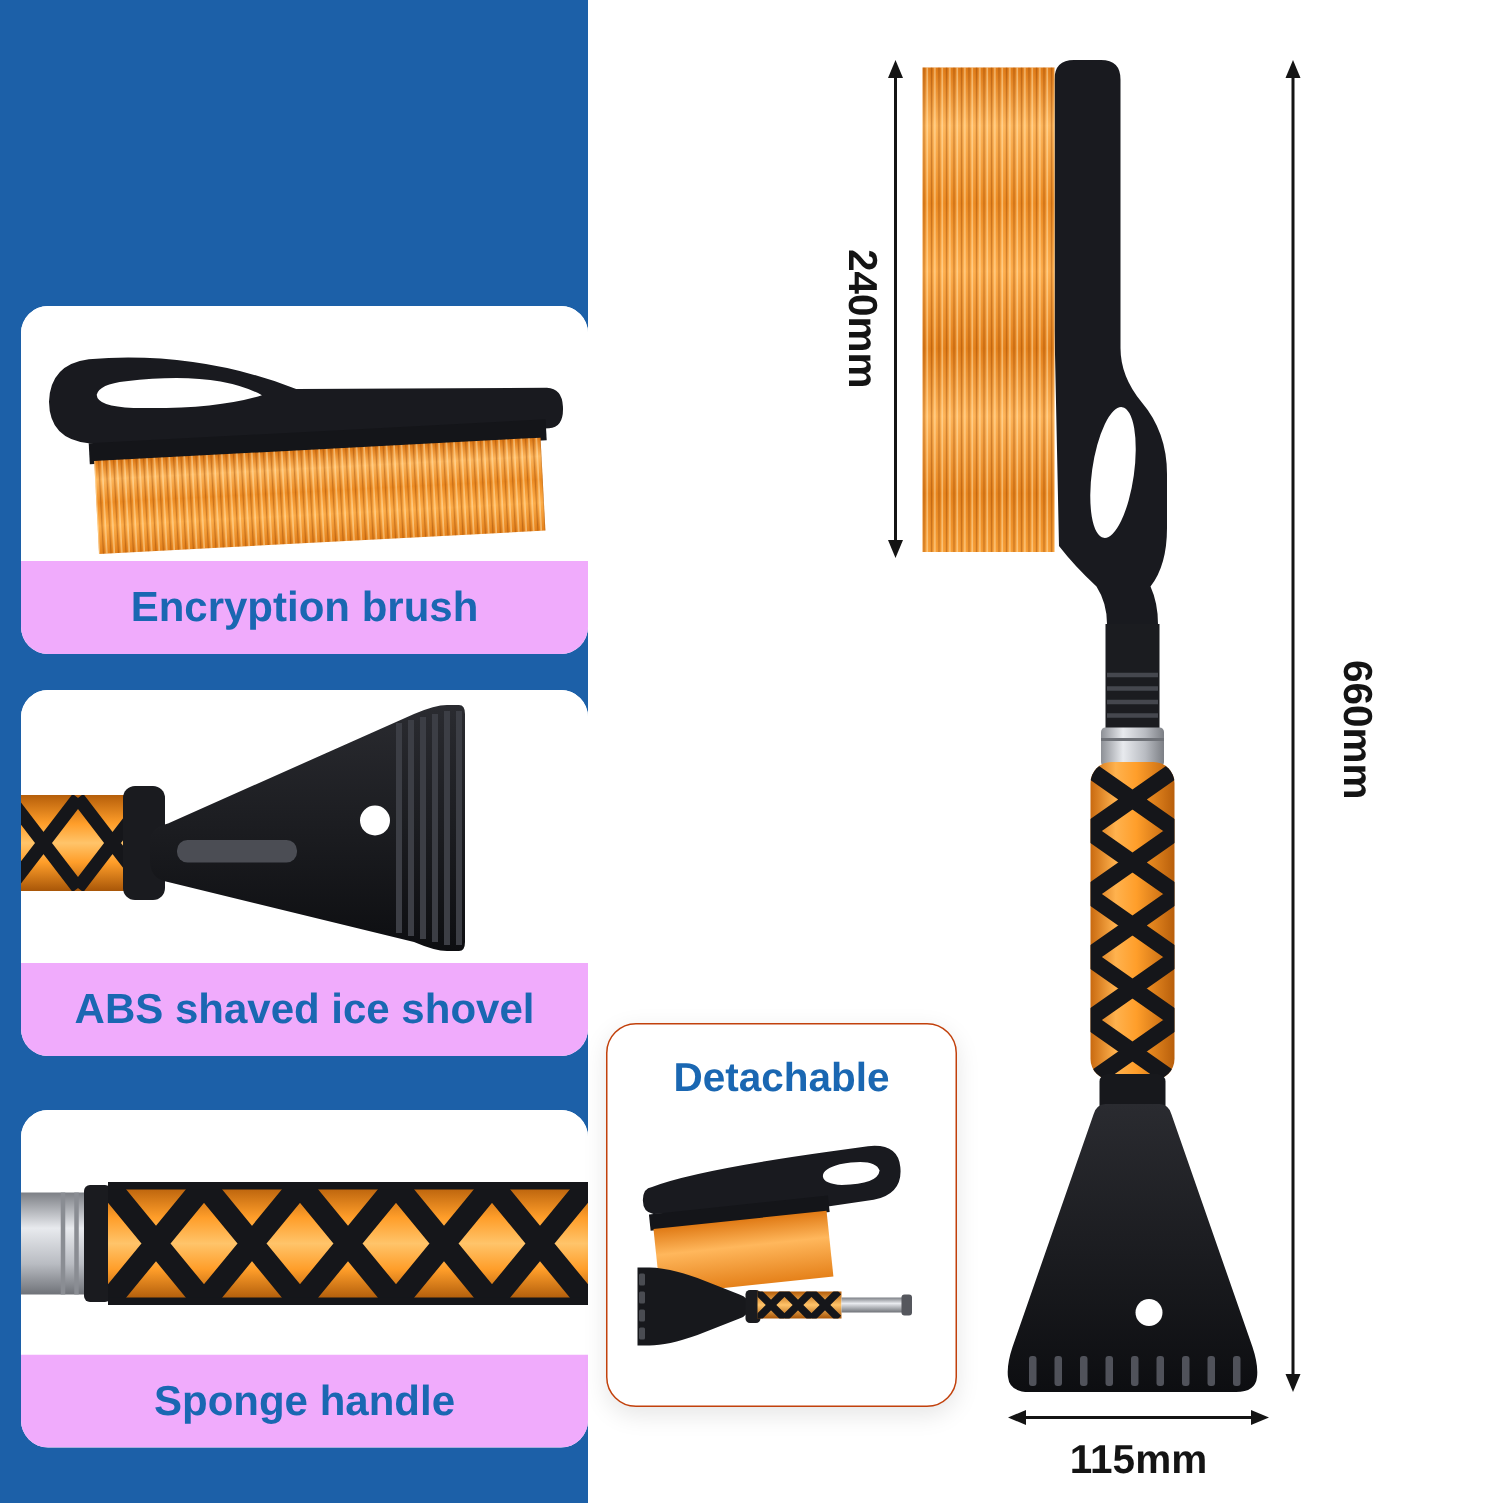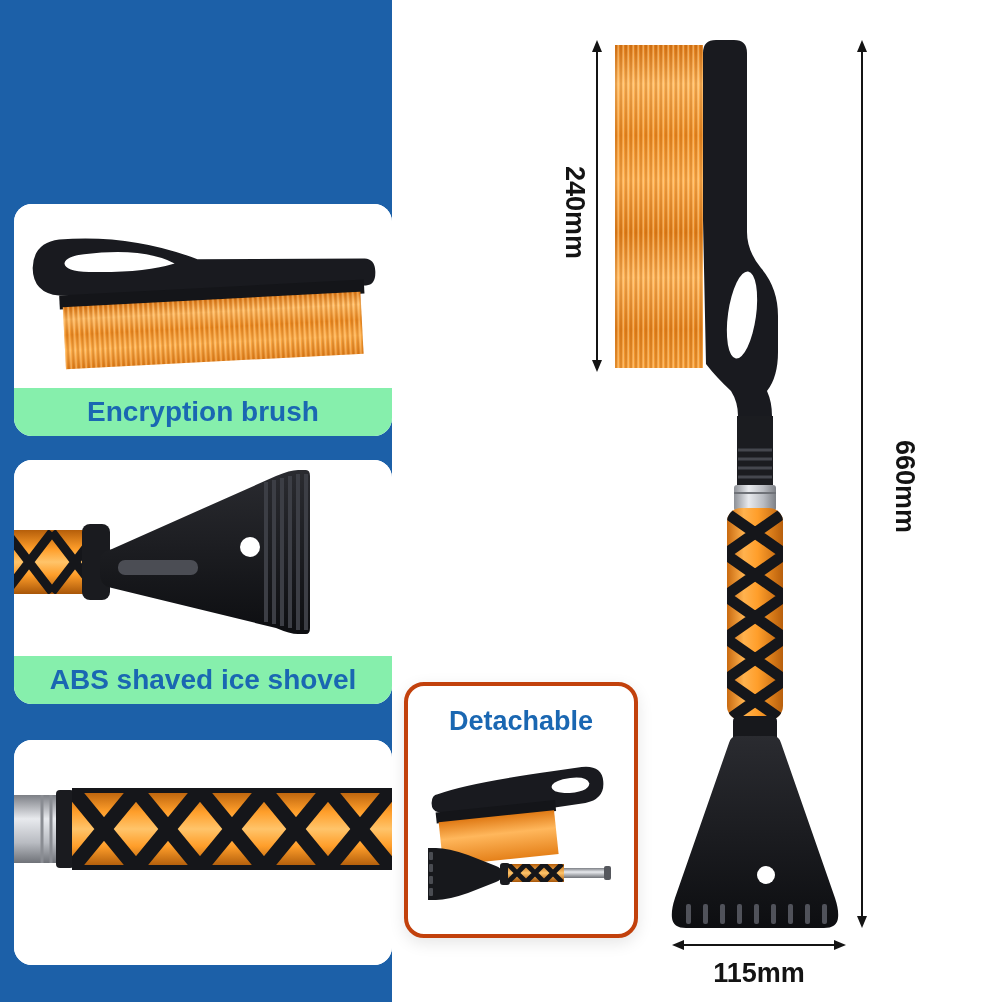--- a/index.html
+++ b/index.html
@@ -22,31 +22,31 @@
     position: absolute; left: 14px; width: 378px;
     background: #ffffff; border-radius: 18px;
     overflow: hidden; display: flex; flex-direction: column;
   }
   .card-1 { top: 204px; height: 232px; }
   .card-2 { top: 460px; height: 244px; }
   .card-3 { top: 740px; height: 225px; }
   .card-img { flex: 1; position: relative; background: #ffffff; }
   .card-img svg { position: absolute; left: 0; top: 0; }
   .card-band {
-    height: 48px; background: #86efac;
+    height: 62px; background: #f0abfc;
     display: flex; align-items: center; justify-content: center;
     flex: none;
   }
   .card-label { color: #1a67b2; font-weight: bold; font-size: 28px; }
 
   .detach-card {
     position: absolute; left: 404px; top: 682px;
     width: 234px; height: 256px;
     background: #ffffff;
-    border: 4px solid #c2410c; border-radius: 20px;
+    border: 1px solid #c2410c; border-radius: 20px;
     box-shadow: 0 5px 16px rgba(0,0,0,0.10);
   }
   .detach-title {
     margin-top: 20px; text-align: center;
     color: #1a67b2; font-weight: bold; font-size: 27px;
   }
   .detach-img { position: absolute; left: 0; top: 56px; width: 234px; height: 198px; }
 
   .main-product { position: absolute; left: 540px; top: 20px; }
 </style>
@@ -154,20 +154,23 @@
         <line x1="28" y1="55" x2="28" y2="123" stroke="#8a8d93" stroke-width="3"></line>
         <line x1="37" y1="55" x2="37" y2="123" stroke="#8a8d93" stroke-width="3"></line>
         <rect x="42" y="50" width="18" height="78" rx="4" fill="#1a1b1f"></rect>
         <rect x="58" y="50" width="320" height="78" fill="url(#g3o)"></rect>
         <g clip-path="url(#g3clip)" stroke="#15161a" stroke-width="15">
           <path d="M58,50 L122,128 M122,50 L58,128 M122,50 L186,128 M186,50 L122,128 M186,50 L250,128 M250,50 L186,128 M250,50 L314,128 M314,50 L250,128 M314,50 L378,128 M378,50 L314,128"></path>
         </g>
         <rect x="58" y="48" width="320" height="5" fill="#15161a"></rect>
         <rect x="58" y="125" width="320" height="5" fill="#15161a"></rect>
       </svg>
+    </div>
+    <div class="card-band">
+      <span class="card-label">Sponge handle</span>
     </div>
   </div>
 
   <div class="detach-card">
     <div class="detach-title">Detachable</div>
     <svg class="detach-img" viewBox="0 0 234 198">
       <defs>
         <linearGradient id="db" x1="0" y1="0" x2="0" y2="1">
           <stop offset="0" stop-color="#e07a15"></stop>
             <stop offset="0.4" stop-color="#ffb75c"></stop>

